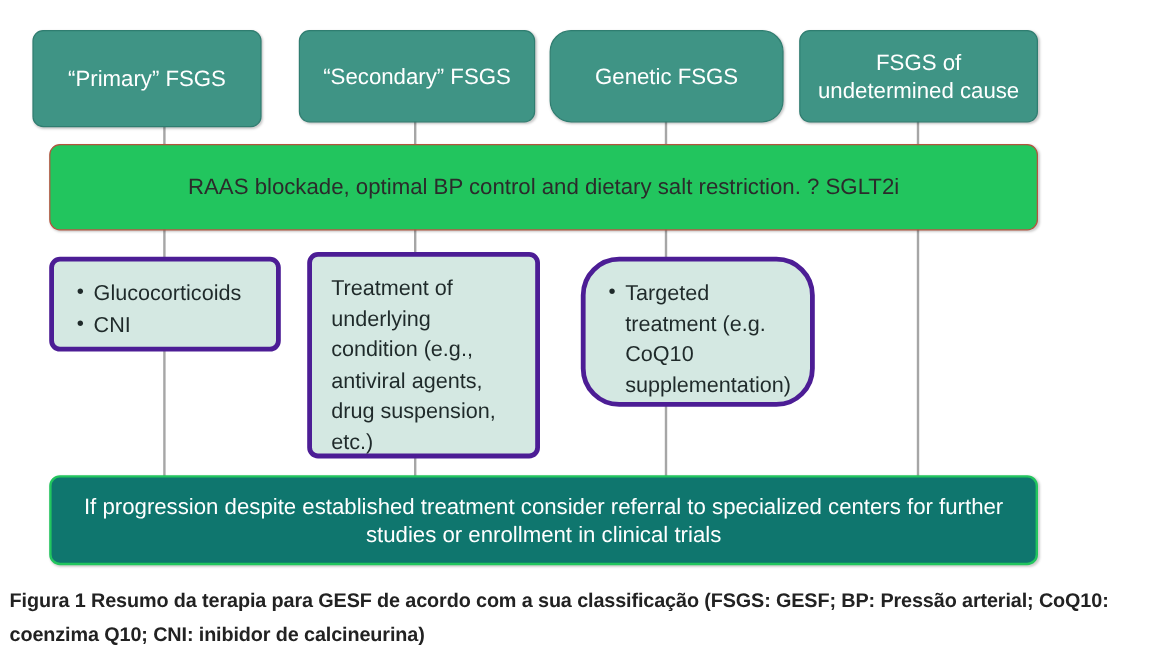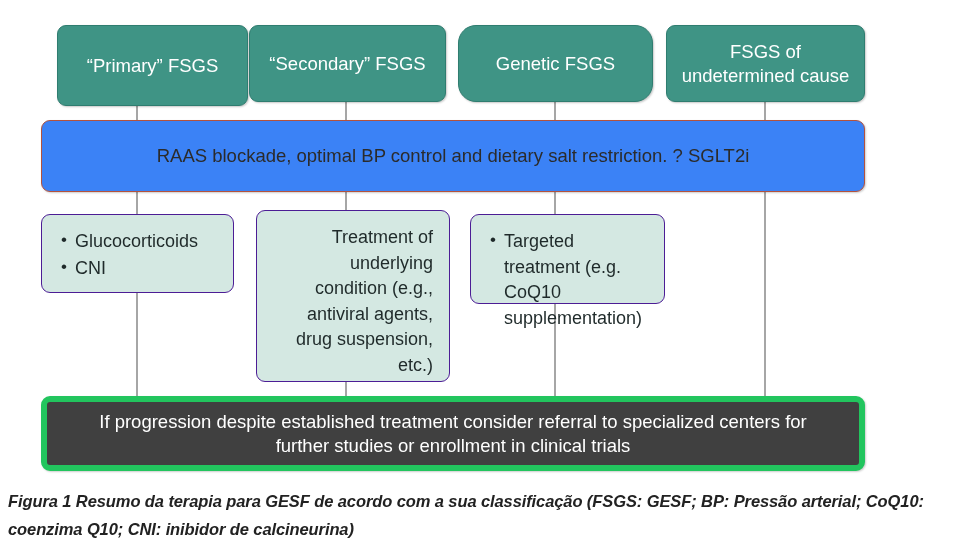--- a/index.html
+++ b/index.html
@@ -43,39 +43,39 @@
 
   .cat-box {
     background: #3f9485;
     border: 1px solid #2f7d70;
     color: #ffffff;
     font-size: 18.5px;
     box-shadow: 1px 1px 2px rgba(0,0,0,0.22);
   }
 
   .band-red {
-    background: #3b82f6;
+    background: #22c55e;
     border: 1px solid #b4523d;
     color: #2b2b2b;
     font-size: 18.5px;
     box-shadow: 1px 1px 2px rgba(0,0,0,0.20);
   }
 
   .band-blue {
-    background: #404040;
-    border: 6px solid #22c55e;
+    background: #0f766e;
+    border: 2px solid #22c55e;
     color: #ffffff;
     font-size: 18.5px;
     box-shadow: 1px 1px 2px rgba(0,0,0,0.20);
     padding: 0 26px;
   }
 
   .mint-box {
     background: #d4e8e2;
-    border: 1px solid #4c1d95;
+    border: 4px solid #4c1d95;
     color: #1f2a2a;
     font-size: 18px;
     align-items: flex-start;
     justify-content: flex-start;
     text-align: left;
     padding: 14px 16px 12px 16px;
     line-height: 1.42;
   }
 
   .mint-box .inner { width: 100%; }
@@ -102,37 +102,36 @@
   .plain-lines { margin: 0; }
 
   
   #caption {
     position: absolute;
     left: 8px;
     top: 487px;
     width: 962px;
     font-size: 16.5px;
     font-weight: bold;
-    font-style: italic;
     color: #222222;
     line-height: 1.72;
     letter-spacing: -0.1px;
   }
 </style>
 </head>
 <body>
 
 <div id="canvas">
 
   <div class="connector" style="left:136px; top:101px; height:312px;"></div>
   <div class="connector" style="left:345px; top:101px; height:312px;"></div>
   <div class="connector" style="left:554px; top:101px; height:312px;"></div>
   <div class="connector" style="left:764px; top:101px; height:312px;"></div>
 
-  <div class="node cat-box" style="left:57px; top:25px; width:191px; height:81px;">
+  <div class="node cat-box" style="left:27px; top:25px; width:191px; height:81px;">
     <span>“Primary” FSGS</span>
   </div>
 
   <div class="node cat-box" style="left:249px; top:25px; width:197px; height:77px;">
     <span>“Secondary” FSGS</span>
   </div>
 
   <div class="node cat-box" style="left:458px; top:25px; width:195px; height:77px;border-radius:18px;">
     <span>Genetic FSGS</span>
   </div>
@@ -148,27 +147,27 @@
 
   <div class="node mint-box" style="left:41px; top:214px; width:193px; height:79px;">
     <div class="inner">
       <ul class="bullets">
         <li>Glucocorticoids</li>
         <li>CNI</li>
       </ul>
     </div>
   </div>
 
-  <div class="node mint-box" style="left:256px; top:210px; width:194px; height:172px;text-align:right;">
+  <div class="node mint-box" style="left:256px; top:210px; width:194px; height:172px;">
     <div class="inner">
       <p class="plain-lines">Treatment of underlying condition (e.g., antiviral agents, drug suspension, etc.)</p>
     </div>
   </div>
 
-  <div class="node mint-box" style="left:470px; top:214px; width:195px; height:90px;">
+  <div class="node mint-box" style="left:484px; top:214px; width:195px; height:125px;border-radius:32px;">
     <div class="inner">
       <ul class="bullets">
         <li>Targeted treatment (e.g. CoQ10 supplementation)</li>
       </ul>
     </div>
   </div>
 
 
   <div class="node band-blue" style="left:41px; top:396px; width:824px; height:75px;">
     <span>If progression despite established treatment consider referral to specialized centers for further studies or enrollment in clinical trials</span>

